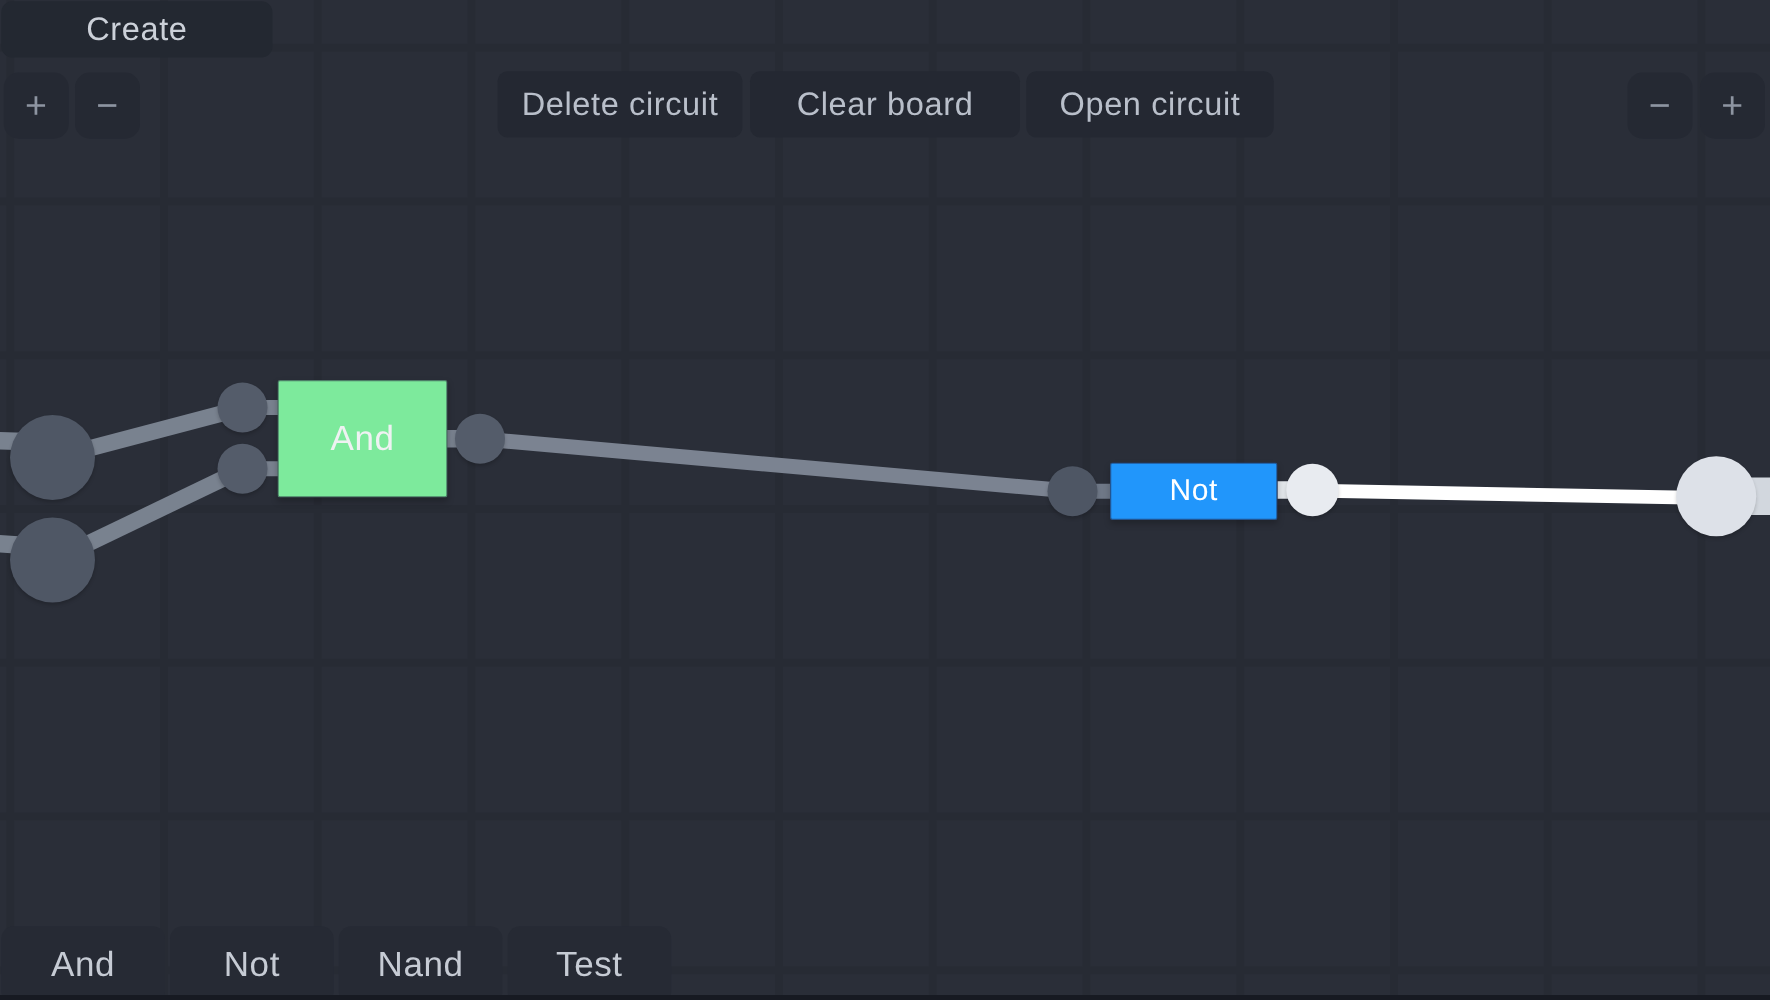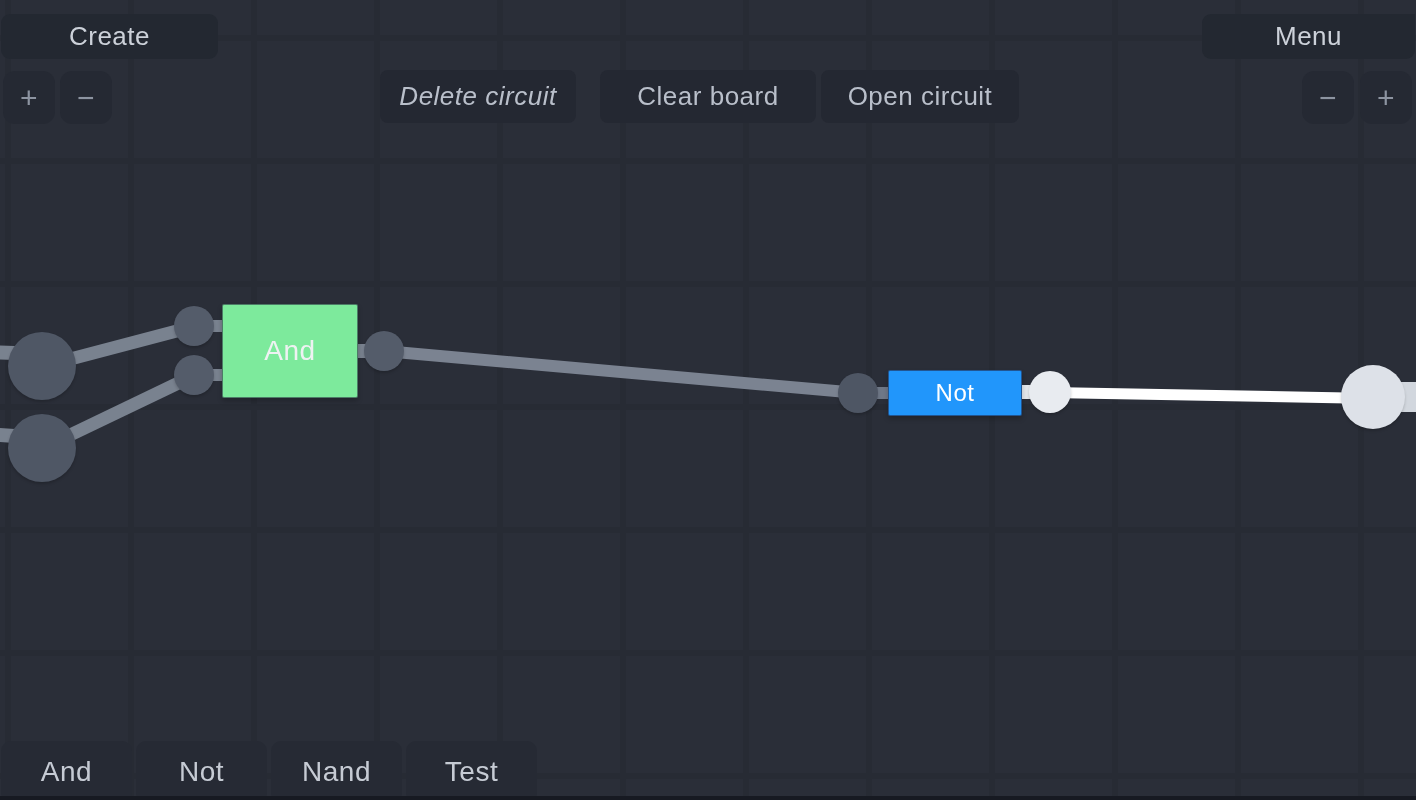--- a/index.html
+++ b/index.html
@@ -20,37 +20,36 @@
   .gate{
     position:absolute;z-index:3;display:flex;align-items:center;justify-content:center;
     border-radius:2px;border:1px solid rgba(36,32,58,0.55);box-sizing:border-box;
     box-shadow:0 3px 5px rgba(0,0,0,0.22);letter-spacing:0.5px;
   }
   .btn{
     position:absolute;display:flex;align-items:center;justify-content:center;
     background:#232831;border:none;border-radius:9px;color:#ccd1d9;
     font-family:inherit;font-size:26px;letter-spacing:0.5px;cursor:pointer;z-index:5;
     padding:16px;
-    margin-top:13px;
   }
   .create{left:1px;top:1px;width:217px;height:45px;}
   .menu{left:1202px;top:1px;width:213px;height:45px;border-top-right-radius:0;}
   .name{
     position:absolute;left:224px;top:1px;width:972px;height:45px;box-sizing:border-box;
     background:#232831;border:none;border-radius:9px;color:#ccd1d9;
     font-family:inherit;font-size:26px;letter-spacing:0.5px;padding:0 12px;z-index:5;
   }
   .name::placeholder{color:#5f6676;opacity:1;}
   .zoom{width:52px;height:53px;font-size:30px;color:#8d94a1;border-radius:12px;background:#252933;}
   .zl1{left:3px;top:58px;}
   .zl2{left:60px;top:58px;}
   .zr1{left:1302px;top:58px;}
   .zr2{left:1360px;top:58px;}
   .tb{top:57px;height:53px;font-size:26px;color:#b9bfca;background:#242832;border-radius:8px;}
-  .tb-delete{left:380px;width:196px;font-style:italic;}
+  .tb-delete{left:398px;width:196px;}
   .tb-clear{left:600px;width:216px;}
   .tb-open{left:821px;width:198px;}
   .palette{position:absolute;left:1px;top:741px;display:flex;gap:4px;z-index:5;}
   .pal-btn{
     position:relative;width:131px;height:62px;display:flex;align-items:center;justify-content:center;
     background:#262a34;border:none;border-radius:10px;color:#c6cbd4;
     font-family:inherit;font-size:28px;letter-spacing:0.5px;cursor:pointer;
   }
   .bottom-strip{position:absolute;left:0;bottom:0;width:100%;height:4px;background:#171a22;z-index:6;}
 </style>
@@ -82,21 +81,20 @@
       <div class="node" style="left: 1341px; top: 365px; width: 64px; height: 64px; background: rgb(221, 225, 232);"></div>
       <div class="gate" style="left: 222px; top: 304px; width: 136px; height: 94px; background: rgb(125, 234, 156); color: rgb(238, 242, 242); font-size: 28px;">
         <span>And</span>
       </div>
       <div class="gate" style="left: 888px; top: 370px; width: 134px; height: 46px; background: rgb(33, 150, 251); color: rgb(255, 255, 255); font-size: 24px;">
         <span>Not</span>
       </div>
     </div>
 
   <button class="btn create">Create</button>
-  <button class="btn menu">Menu</button>
 
   <button class="btn zoom zl1">+</button>
   <button class="btn zoom zl2">−</button>
 
   <button class="btn tb tb-delete">Delete circuit</button>
   <button class="btn tb tb-clear">Clear board</button>
   <button class="btn tb tb-open">Open circuit</button>
 
   <button class="btn zoom zr1">−</button>
   <button class="btn zoom zr2">+</button>

